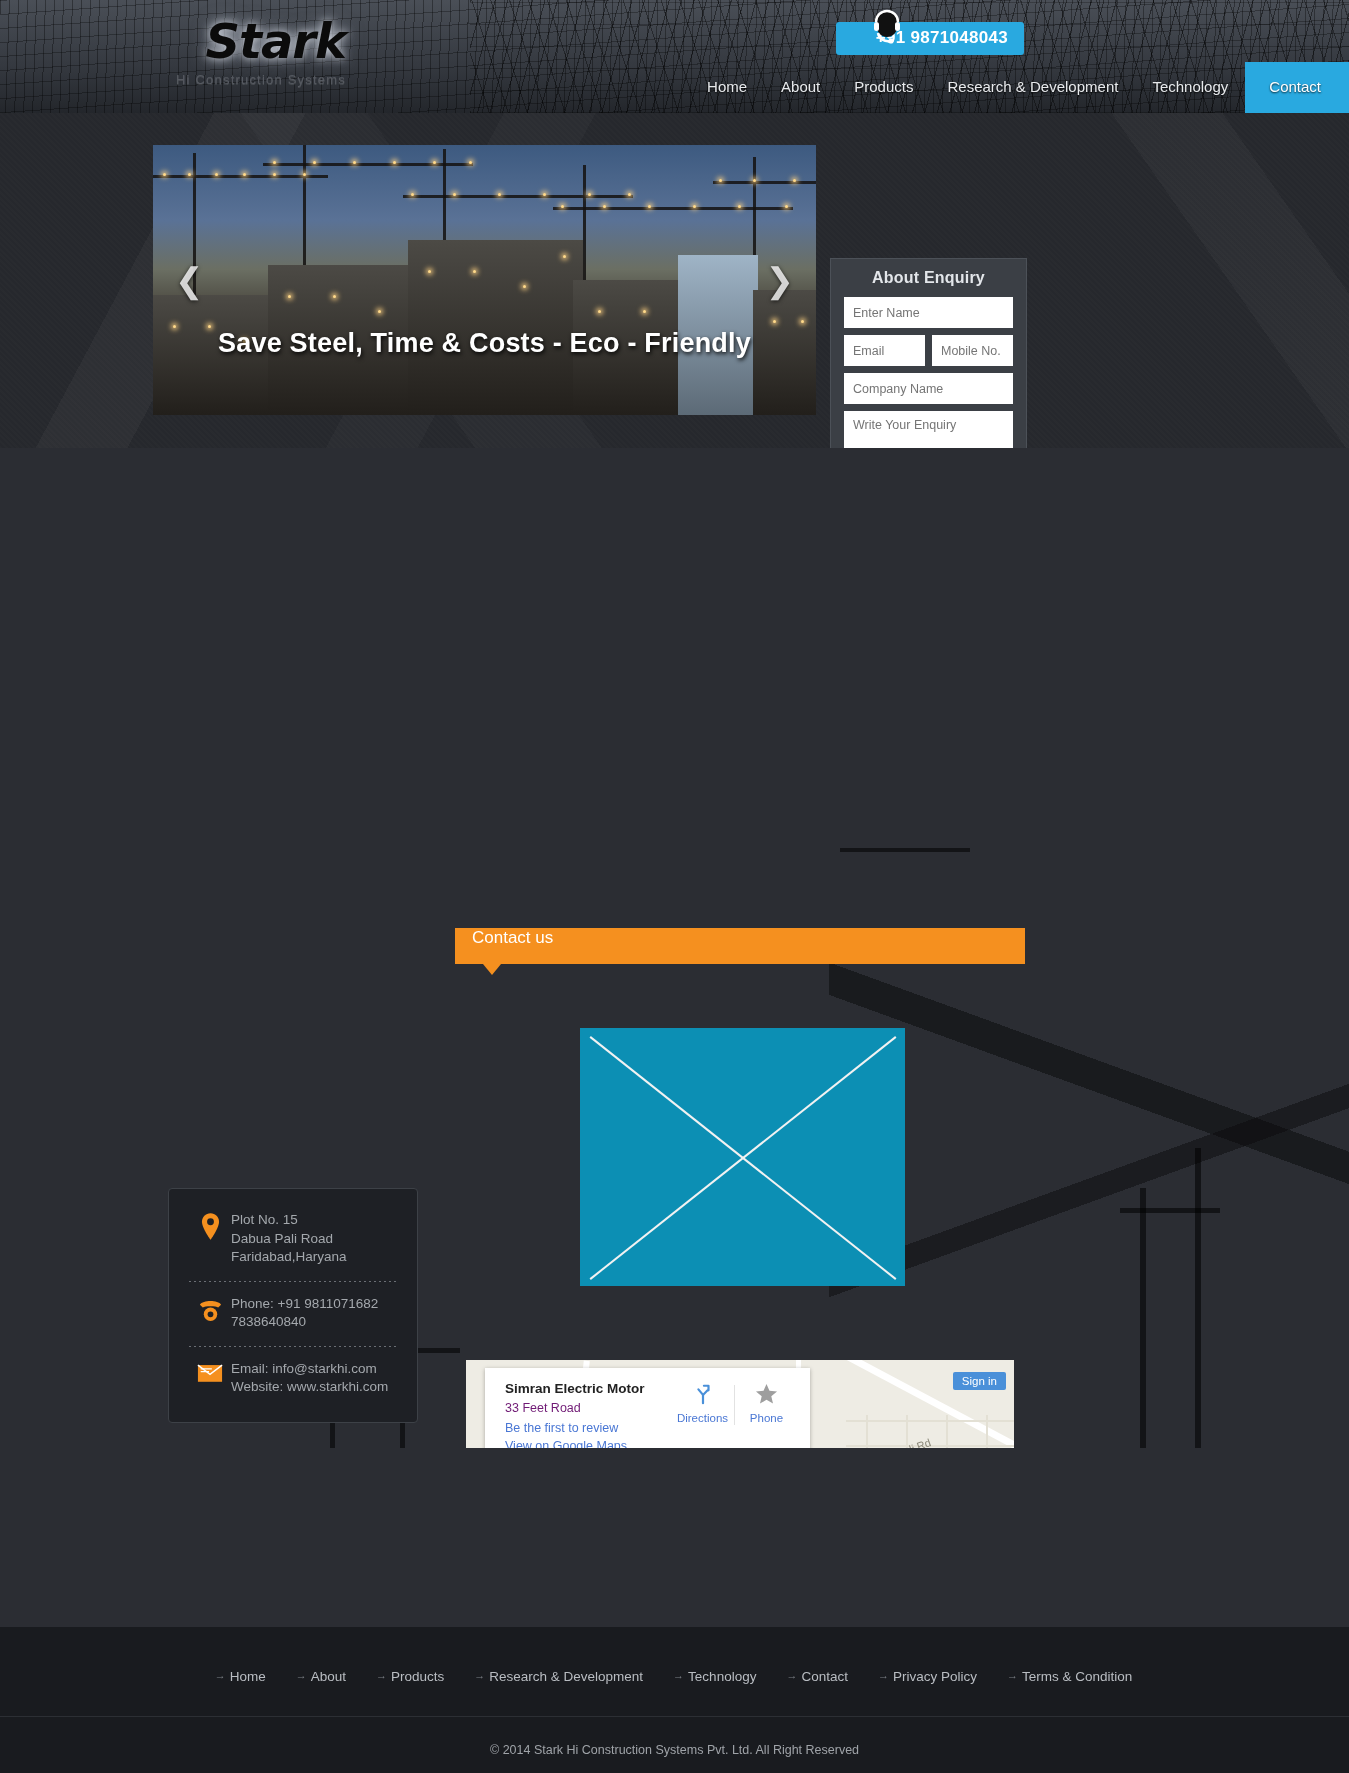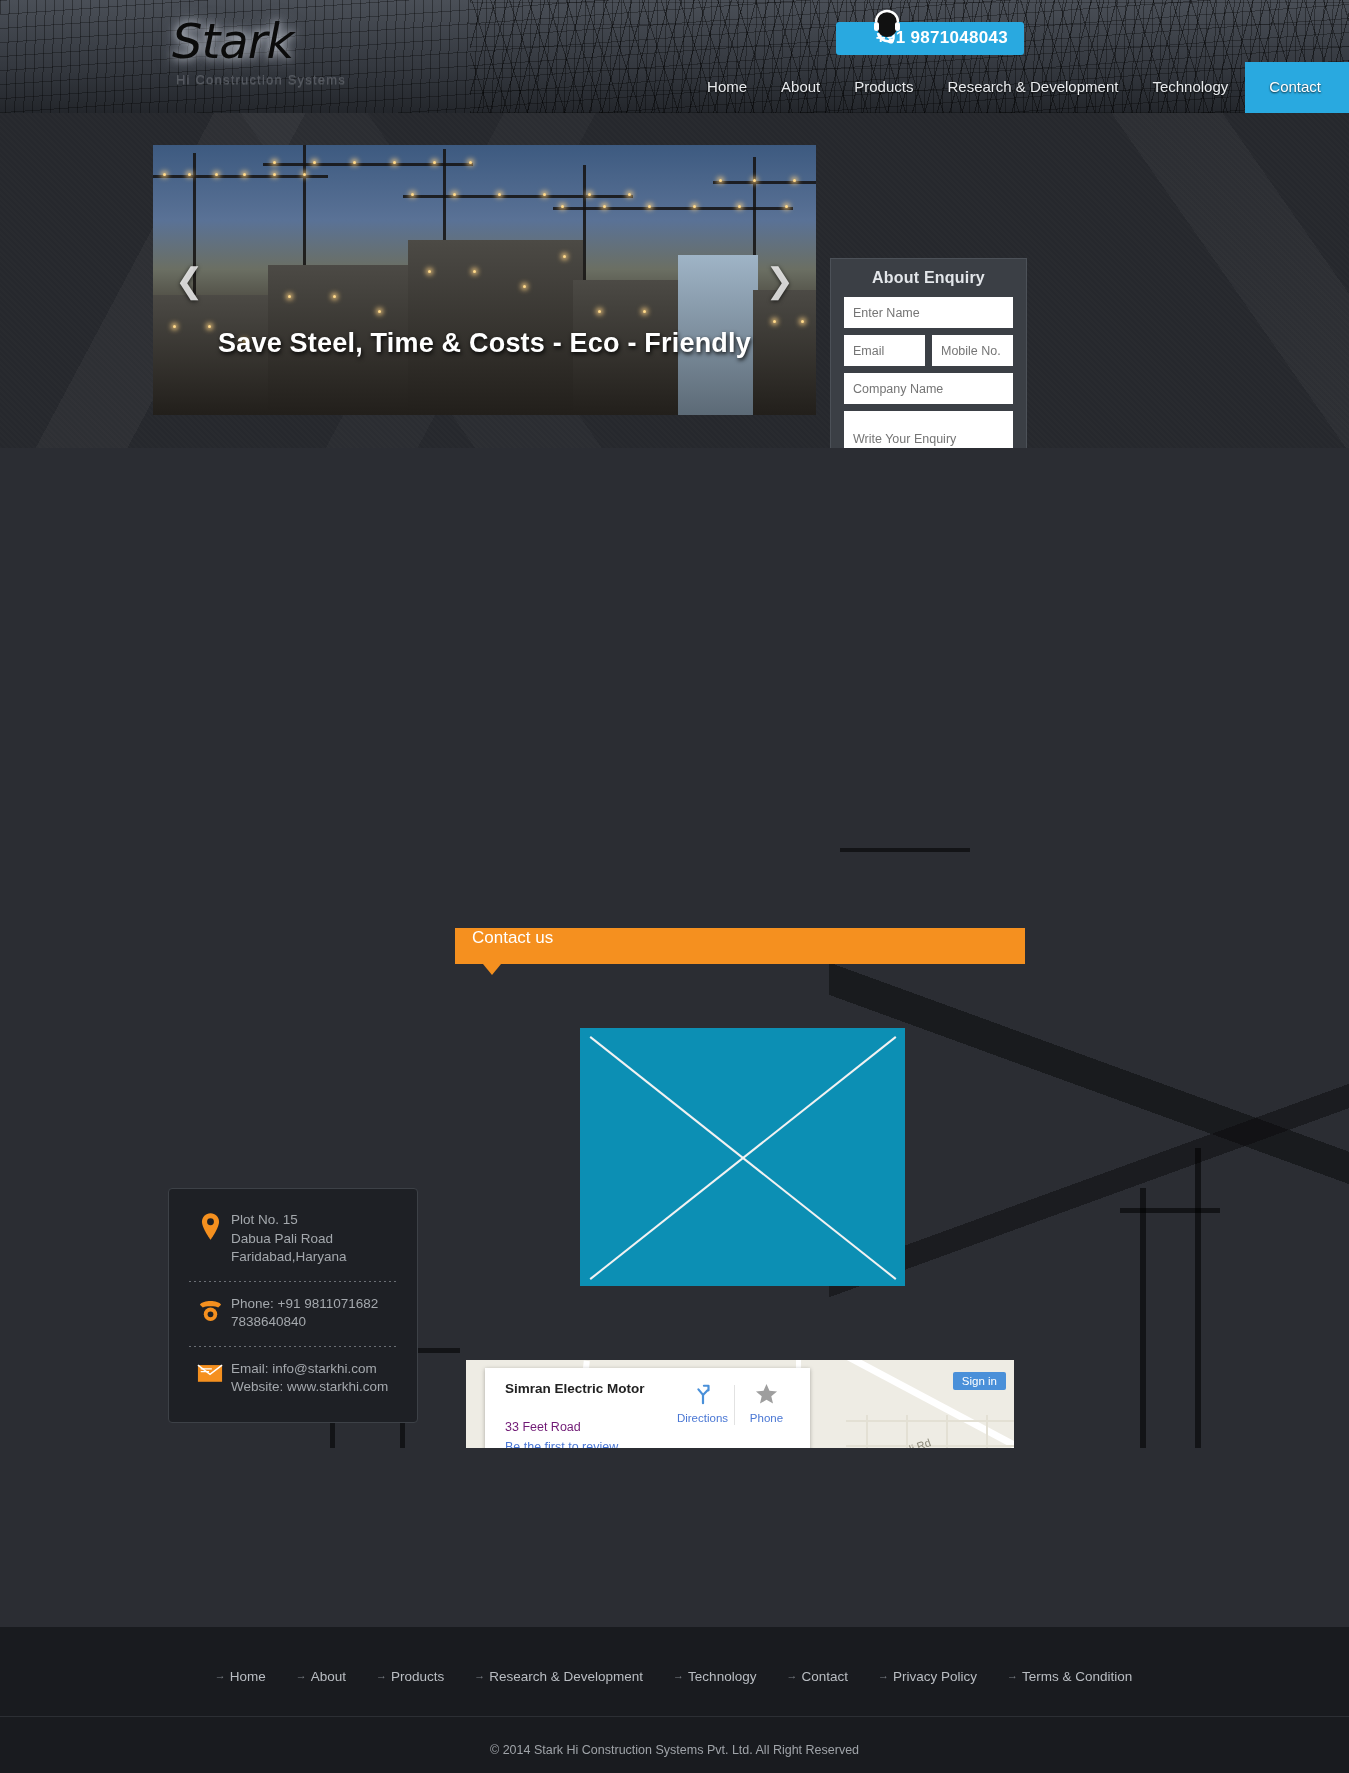--- a/index.html
+++ b/index.html
@@ -25,24 +25,25 @@
     content:""; position:absolute; left:470px; top:0; right:0; bottom:0;
     background:
       repeating-linear-gradient(105deg, rgba(0,0,0,.45) 0 1px, transparent 1px 12px),
       repeating-linear-gradient(72deg, rgba(0,0,0,.40) 0 1px, transparent 1px 18px),
       repeating-linear-gradient(0deg, rgba(0,0,0,.25) 0 1px, transparent 1px 22px);
     pointer-events:none;
   }
   .logo { position:absolute; left:172px; top:14px; z-index:4; }
   .logo-word {
     font-family: "DejaVu Sans", sans-serif;
-    font-weight: 400; font-size: 48px; color:#0b0b0b;
+    font-weight: 700; font-size: 48px; color:#0b0b0b;
     letter-spacing: -1px; line-height: 54px;
     text-shadow: 0 0 10px rgba(230,235,245,.85), 0 0 18px rgba(200,210,225,.55);
     font-style: italic;
+    text-align: right;
   }
   .logo-tag {
     font-size: 13px; color:#565a61; letter-spacing: 1.2px;
     margin-top: 4px; margin-left:4px;
     text-shadow: 0 1px 0 rgba(255,255,255,.12);
   }
   .phone-badge {
     position:absolute; right:325px; top:22px; z-index:5;
     background:#29a9e0; color:#fff; font-size:17px; font-weight:700;
     padding:6px 16px 7px 40px; border-radius:3px;
@@ -122,21 +123,21 @@
   }
   .enq-field {
     width:100%; height:31px; border:none; background:#fff;
     font-size:12.5px; color:#9a9a9a; padding:0 9px; margin-bottom:7px;
     font-family:"Liberation Sans", sans-serif;
   }
   .enq-row { display:flex; gap:7px; margin-bottom:7px; }
   .enq-row .enq-field { margin-bottom:0; }
   .enq-textarea {
     width:100%; height:56px; border:none; background:#fff;
-    font-size:12.5px; color:#9a9a9a; padding:21px 9px; resize:none;
+    font-size:12.5px; color:#9a9a9a; padding:7px 9px; resize:none;
     font-family:"Liberation Sans", sans-serif; margin-bottom:8px;
   }
 
   
   .main {
     position:relative; min-height:1000px; background:#2b2d33;
     overflow:hidden;
   }
   .main::before {
     content:""; position:absolute; right:0; top:380px; width:520px; height:620px;
@@ -215,21 +216,21 @@
   .road {
     position:absolute; background:#fff;
   }
   .road-thin { position:absolute; background:#e3e0d4; }
   .map-card {
     position:absolute; left:19px; top:8px; width:325px; background:#fff;
     box-shadow:0 1px 4px rgba(0,0,0,.3); padding:13px 0 12px; z-index:6;
     display:flex;
   }
   .map-card-left { padding-left:20px; flex:1; }
-  .mc-title { font-size:13.5px; font-weight:700; color:#222; margin-bottom:24px; }
+  .mc-title { font-size:13.5px; font-weight:700; color:#222; margin-bottom:5px; }
   .mc-sub { font-size:12.5px; color:#701a75; margin-bottom:6px; }
   .mc-link { font-size:12.5px; color:#4a77d4; display:block; margin-bottom:4px; }
   .map-card-actions { display:flex; align-items:flex-start; padding:2px 12px 0 0; }
   .mc-act { width:63px; text-align:center; }
   .mc-act-label { font-size:11.5px; color:#4a77d4; margin-top:3px; }
   .mc-act.save .mc-act-label { color:#4a77d4; }
   .mc-divider { width:1px; background:#e2e2e2; height:40px; margin-top:2px; }
   .signin {
     position:absolute; right:8px; top:12px; background:#4a90d9; color:#fff;
     font-size:11.5px; padding:3px 9px; border-radius:2px; z-index:7;

